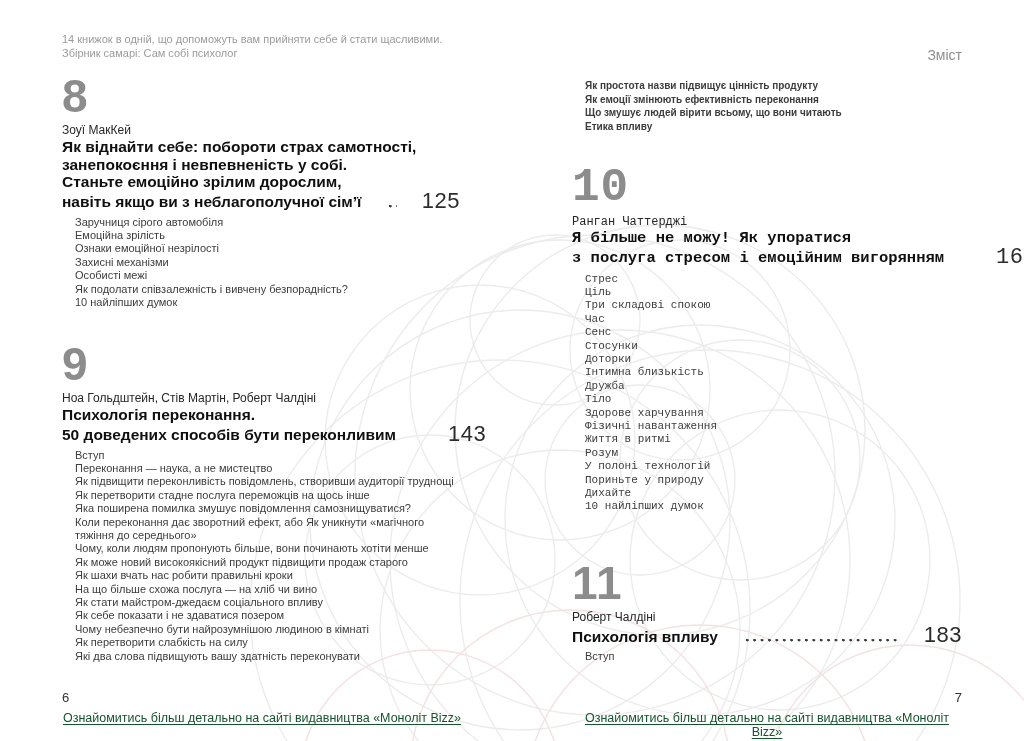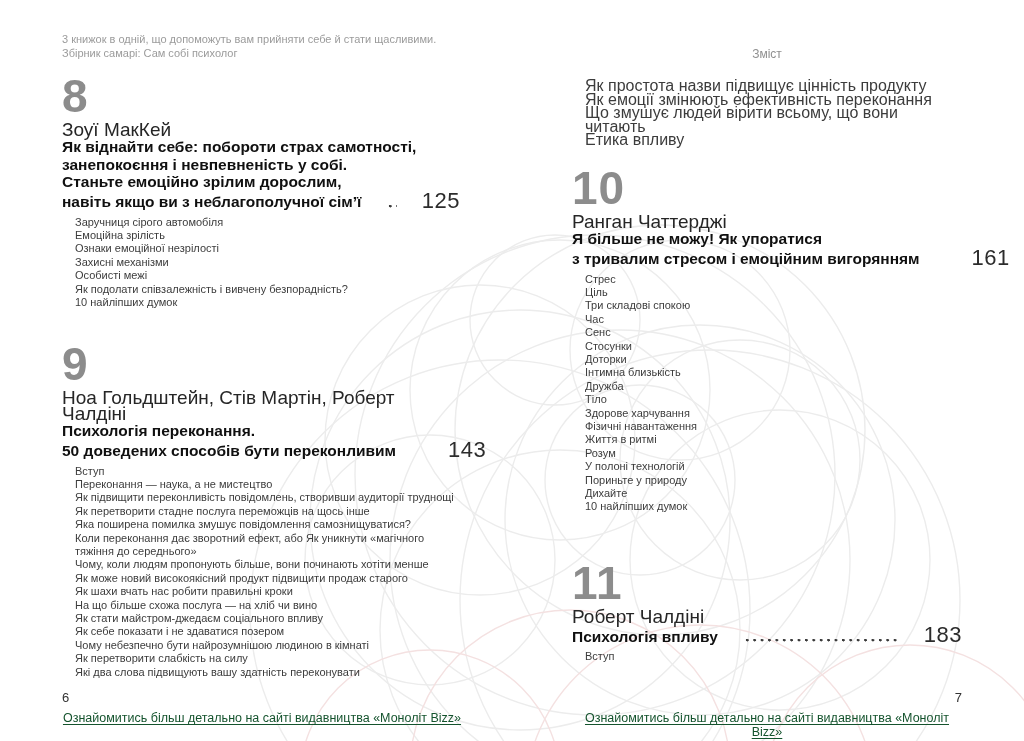--- a/index.html
+++ b/index.html
@@ -6,38 +6,38 @@
   body{
     width:1024px;height:741px;position:relative;overflow:hidden;
     background:#ffffff;
     font-family:"Liberation Sans","DejaVu Sans",sans-serif;
     -webkit-font-smoothing:antialiased;
   }
   .decor{position:absolute;left:0;top:0;width:1024px;height:741px;z-index:0;}
   .content{position:absolute;left:0;top:0;width:1024px;height:741px;z-index:1;}
 
   .meta-header{position:absolute;left:62px;top:33px;font-size:11px;line-height:13.5px;color:#9b9b9b;}
-  .toc-label{position:absolute;left:572px;width:390px;top:47px;text-align:center;font-size:12px;color:#8f8f8f;}
+  .toc-label{position:absolute;left:572px;width:390px;top:47px;text-align:right;font-size:14px;color:#8f8f8f;}
 
   .section{position:absolute;}
   .col-left{left:62px;width:398px;}
   .col-right{left:572px;width:390px;}
 
   .big-num{font-size:46px;line-height:40px;font-weight:700;color:#8c8c8c;letter-spacing:1px;}
-  .author{margin-top:6px;font-size:19px;line-height:16px;color:#262626;}
+  .author{margin-top:6px;font-size:12px;line-height:16px;color:#262626;}
   .title-line{font-size:15.5px;font-weight:700;color:#101010;line-height:17.5px;}
   .title-row{display:flex;align-items:flex-end;gap:22px;}
   .title-row .title-line{white-space:nowrap;}
   .leader{flex:1;height:5px;margin:0 3px 2px 5px;
     background-image:radial-gradient(circle at 2.2px 2.2px,#3b3b3b 1.15px,transparent 1.5px);
     background-size:7.4px 5px;background-repeat:repeat-x;background-position:left bottom;}
   .pgnum{font-size:22px;line-height:20px;font-weight:300;color:#2c2c2c;letter-spacing:0.5px;}
 
   .items{margin-top:5px;padding-left:13px;font-size:11px;line-height:13.4px;color:#3c3c3c;}
-  .items-cont{position:absolute;font-size:16px;line-height:13.6px;color:#3c3c3c;}
+  .items-cont{position:absolute;font-size:10px;line-height:13.6px;color:#3c3c3c;font-weight:bold;}
 
   .page-no{position:absolute;top:690px;font-size:13px;color:#333;}
   .page-no.left{left:62px;}
   .page-no.right{left:572px;width:390px;text-align:right;}
   .footer-link{position:absolute;top:711px;font-size:12.5px;text-align:center;
     color:#14532d;text-decoration:underline;text-underline-offset:2px;cursor:pointer;}
   .footer-link.left{left:62px;width:400px;}
   .footer-link.right{left:572px;width:390px;}
 </style>
 </head>
@@ -66,21 +66,21 @@
     <circle cx="570" cy="770" r="160"></circle>
     <circle cx="700" cy="800" r="175"></circle>
     <circle cx="910" cy="790" r="145"></circle>
     <circle cx="430" cy="780" r="130"></circle>
   </g>
 </svg>
 
 <div class="content">
 
   <div class="meta-header">
-    <div>3 книжок в одній, що допоможуть вам прийняти себе й стати щасливими.</div>
+    <div>14 книжок в одній, що допоможуть вам прийняти себе й стати щасливими.</div>
     <div>Збірник самарі: Сам собі психолог</div>
   </div>
   <div class="toc-label">Зміст</div>
 
   <div class="section col-left" style="top:76px;">
     <div class="big-num">8</div>
     <div class="author">Зоуї МакКей</div>
     <div class="title">
       <div>
 
@@ -141,30 +141,30 @@
   </div>
 
   <div class="items-cont col-right" style="top:79px;left:585px;width:377px;">
 
   <div class="item">Як простота назви підвищує цінність продукту</div>
       <div class="item">Як емоції змінюють ефективність переконання</div>
       <div class="item">Що змушує людей вірити всьому, що вони читають</div>
       <div class="item">Етика впливу</div>
     </div>
 
-  <div class="section col-right" style="top:168px;">
+  <div class="section col-right" style="top:168px;font-family:Liberation Mono, monospace;">
     <div class="big-num">10</div>
     <div class="author">Ранган Чаттерджі</div>
     <div class="title">
       <div>
 
       <div class="title-line">Я більше не можу! Як упоратися</div>
         </div>
       <div class="title-row">
-        <span class="title-line">з тривалим стресом і емоційним вигорянням</span>
+        <span class="title-line">з послуга стресом і емоційним вигорянням</span>
         <span class="leader"></span>
         <span class="pgnum">161</span>
       </div>
     </div>
     <div class="items">
 
     <div class="item">Стрес</div>
         <div class="item">Ціль</div>
         <div class="item">Три складові спокою</div>
         <div class="item">Час</div>

